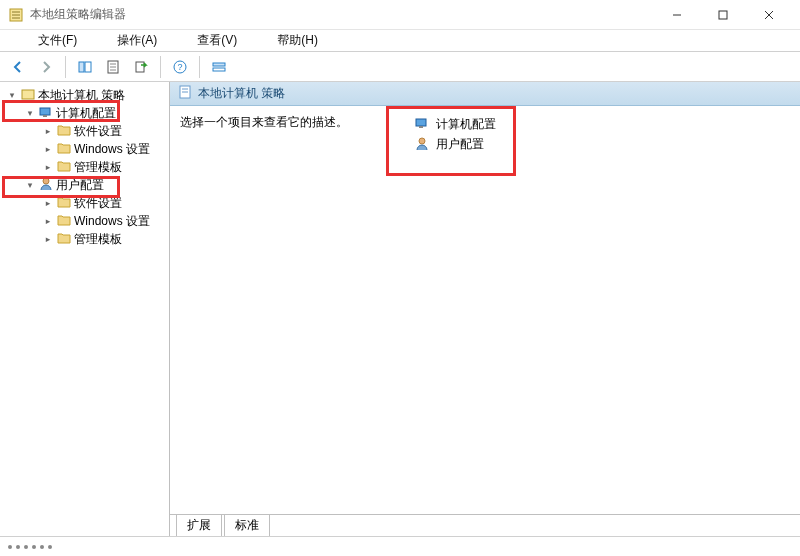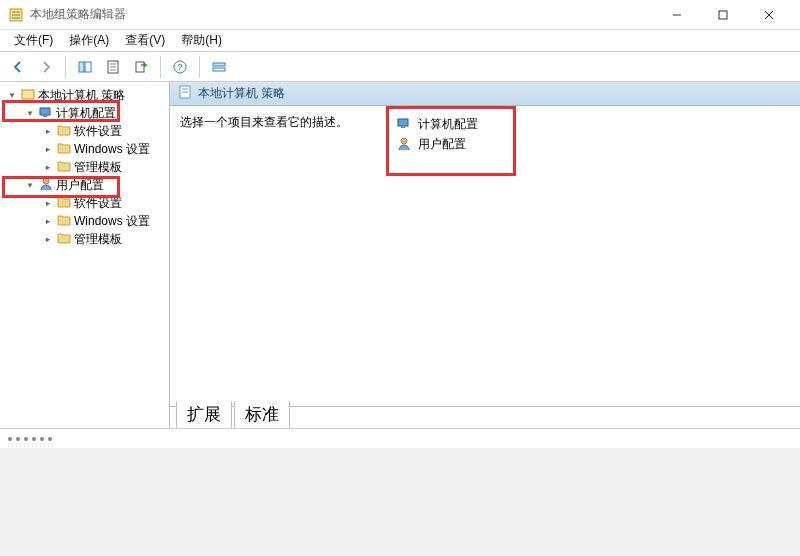--- a/index.html
+++ b/index.html
@@ -7,21 +7,21 @@
   font-family: "Segoe UI", "Microsoft YaHei", sans-serif;
   font-size: 12px;
   background: #f0f0f0;
   width: 800px;
   height: 556px;
   overflow: hidden;
   color: #000;
 }
 .window {
   width: 800px;
-  height: 448px;
+  height: 556px;
   background: #14532d;
   display: flex;
   flex-direction: column;
 }
 .titlebar {
   height: 30px;
   background: #fff;
   display: flex;
   align-items: center;
   padding: 0 8px;
@@ -44,20 +44,21 @@
   display: flex;
   align-items: center;
   padding: 0 6px;
   border-bottom: 1px solid #d0d0d0;
   background: #fff;
 }
 .menu-item {
   padding: 2px 8px;
   color: #111;
   font-size: 12px;
+  margin-left: 24px;
 }
 .toolbar {
   height: 30px;
   display: flex;
   align-items: center;
   padding: 0 6px;
   border-bottom: 1px solid #d0d0d0;
   background: #fff;
   gap: 4px;
 }
@@ -122,20 +123,21 @@
   gap: 6px;
   color: #1a4a73;
   font-size: 12px;
   border-bottom: 1px solid #9cc0da;
 }
 .main-body {
   flex: 1;
   display: flex;
   padding: 8px 10px;
   position: relative;
+  gap: 18px;
 }
 .desc-col { width: 210px; padding-right: 10px; }
 .list-col { flex: 1; padding-left: 6px; }
 .col-header { font-size: 12px; margin-bottom: 6px; }
 .list-item {
   display: flex;
   align-items: center;
   gap: 6px;
   height: 20px;
   font-size: 12px;
@@ -147,21 +149,21 @@
   align-items: flex-end;
   border-top: 1px solid #bfbfbf;
   padding-left: 6px;
   gap: 2px;
 }
 .tab {
   border: 1px solid #bfbfbf;
   border-top: none;
   border-bottom: none;
   padding: 2px 10px;
-  font-size: 17px;
+  font-size: 12px;
   background: #fff;
   margin-top: 1px;
   text-align: center;
 }
 .tab.active { background: #fff; }
 .status-dots {
   height: 20px;
   display: flex;
   align-items: center;
   padding: 0 8px;

